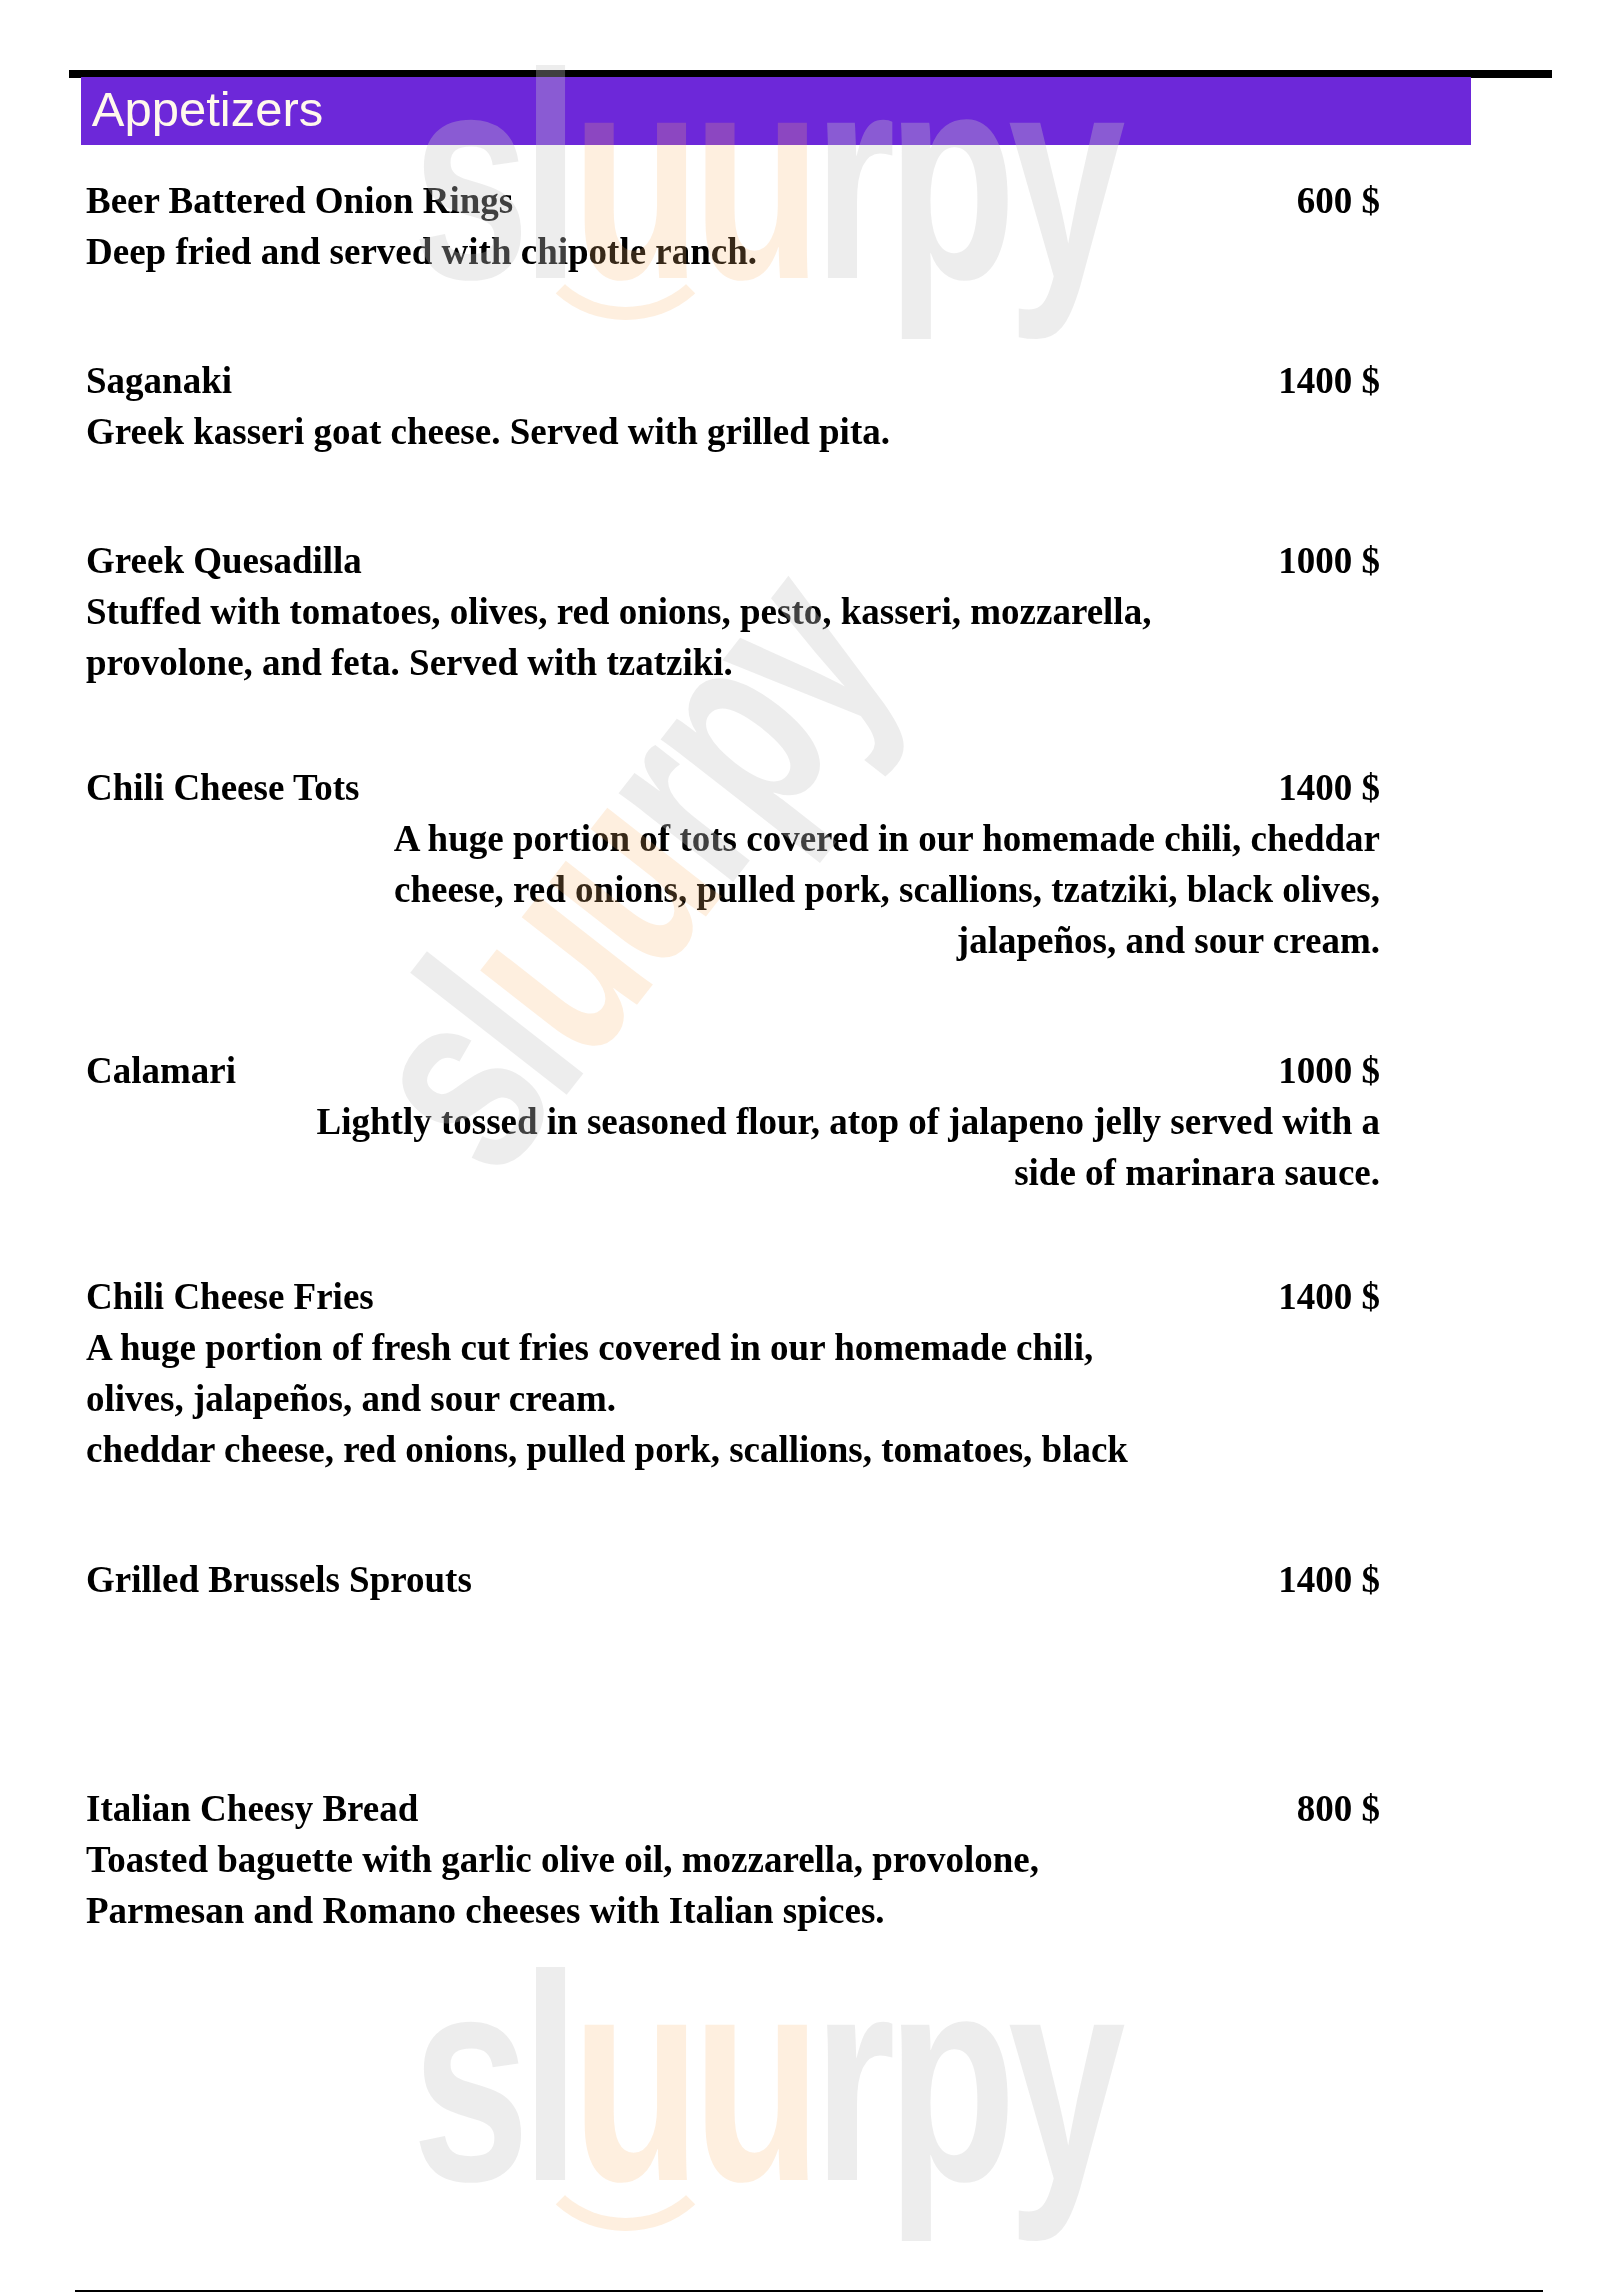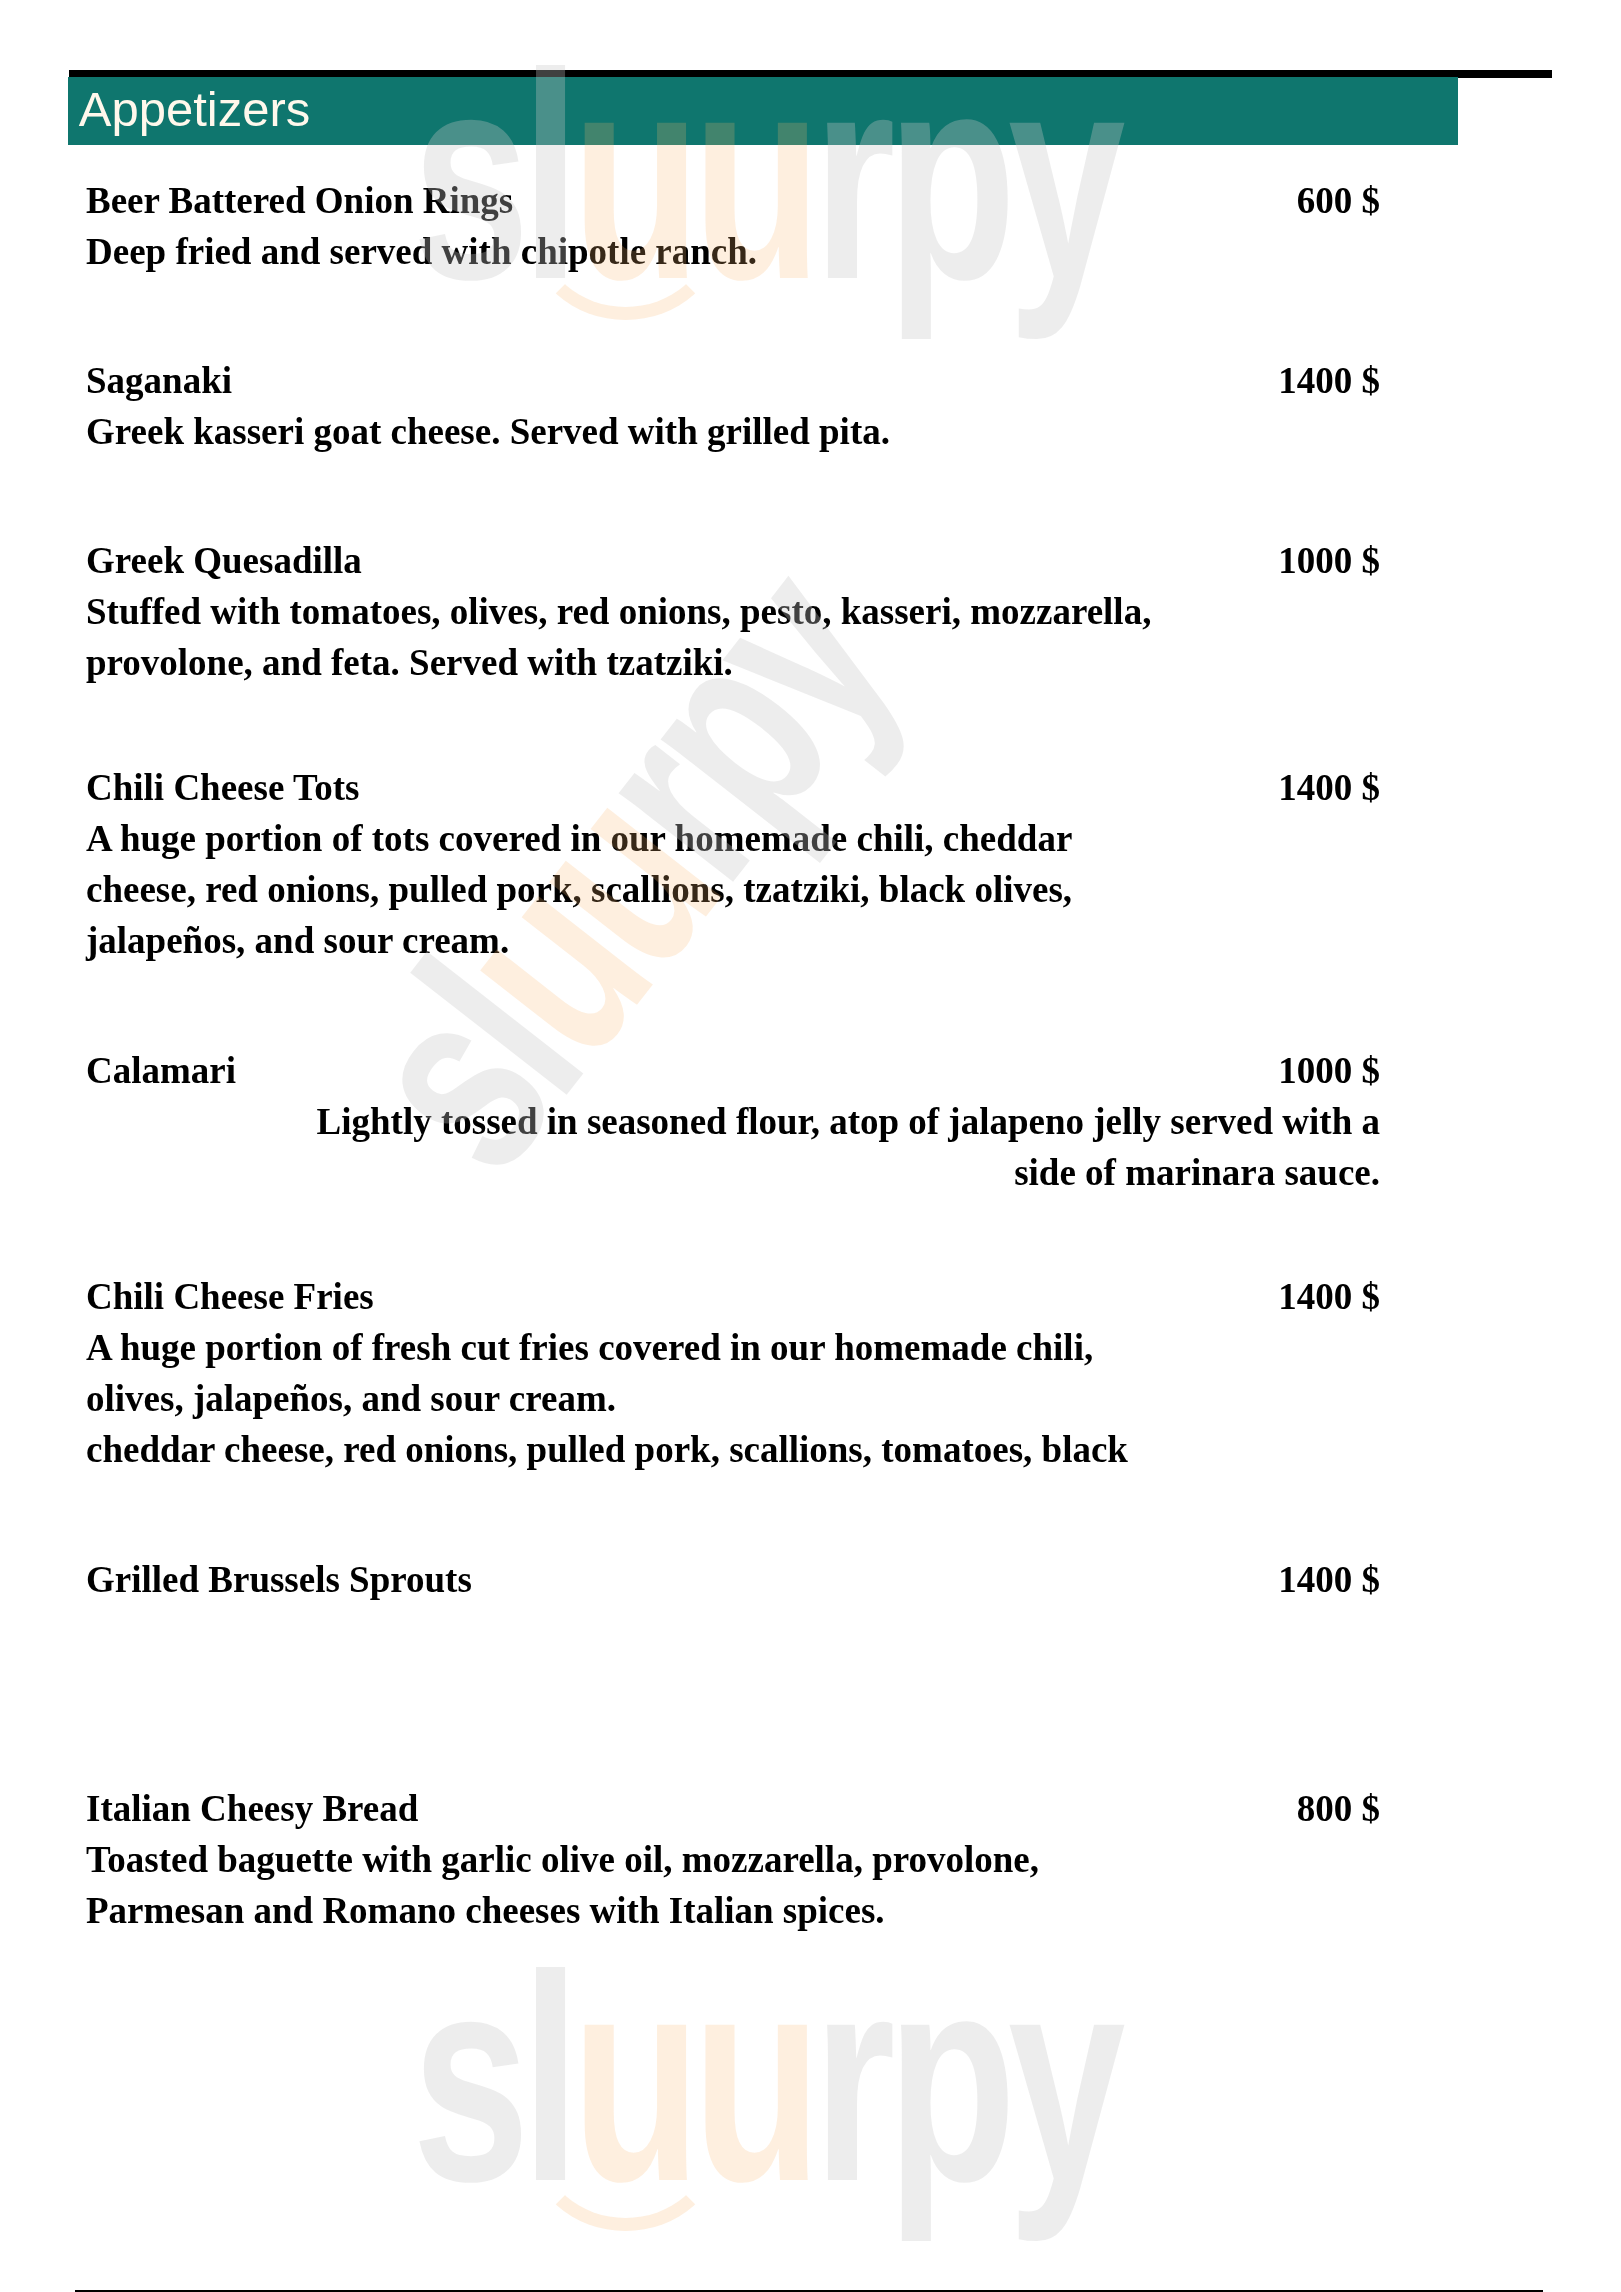--- a/index.html
+++ b/index.html
@@ -18,25 +18,25 @@
   .top-rule {
     position: absolute;
     left: 69px;
     top: 70px;
     width: 1483px;
     height: 7.8px;
     background: #000;
   }
   .section-header {
     position: absolute;
-    left: 68px;
+    left: 81px;
     top: 77px;
     width: 1390px;
     height: 68px;
-    background: #0f766e;
+    background: #6d28d9;
     z-index: 1;
   }
   .section-title {
     position: absolute;
     left: 10.8px;
     top: 2.9px;
     font-family: "Liberation Sans", sans-serif;
     font-size: 49px;
     line-height: 59px;
     color: #fff8ec;
@@ -140,21 +140,21 @@
 
 <div class="menu-item" style="top:535px;">
   <div class="item-head">
     <span>Greek Quesadilla</span>
     <span>1000 $</span>
   </div>
   <div class="item-desc-line">Stuffed with tomatoes, olives, red onions, pesto, kasseri, mozzarella,</div>
   <div class="item-desc-line">provolone, and feta. Served with tzatziki.</div>
 </div>
 
-<div class="menu-item" style="top:762px;">
+<div class="menu-item" style="top:762px;text-align:right;">
   <div class="item-head">
     <span>Chili Cheese Tots</span>
     <span>1400 $</span>
   </div>
   <div class="item-desc-line">A huge portion of tots covered in our homemade chili, cheddar</div>
   <div class="item-desc-line">cheese, red onions, pulled pork, scallions, tzatziki, black olives,</div>
   <div class="item-desc-line">jalapeños, and sour cream.</div>
 </div>
 
 <div class="menu-item" style="top:1045px;text-align:right;">

